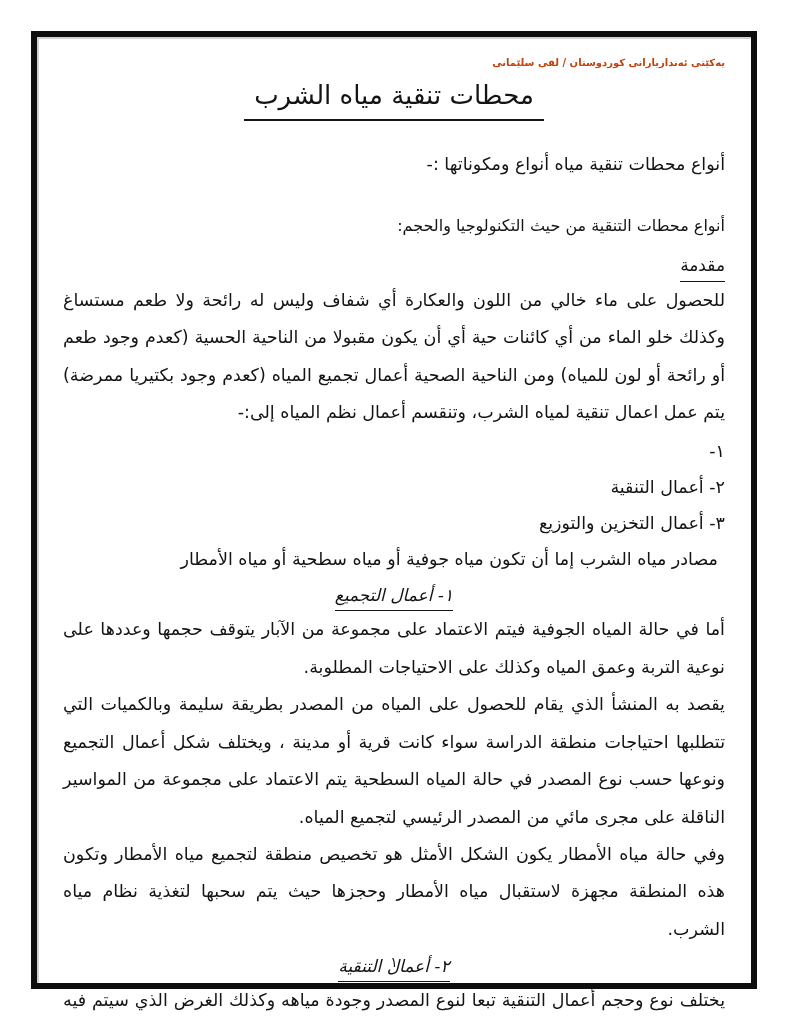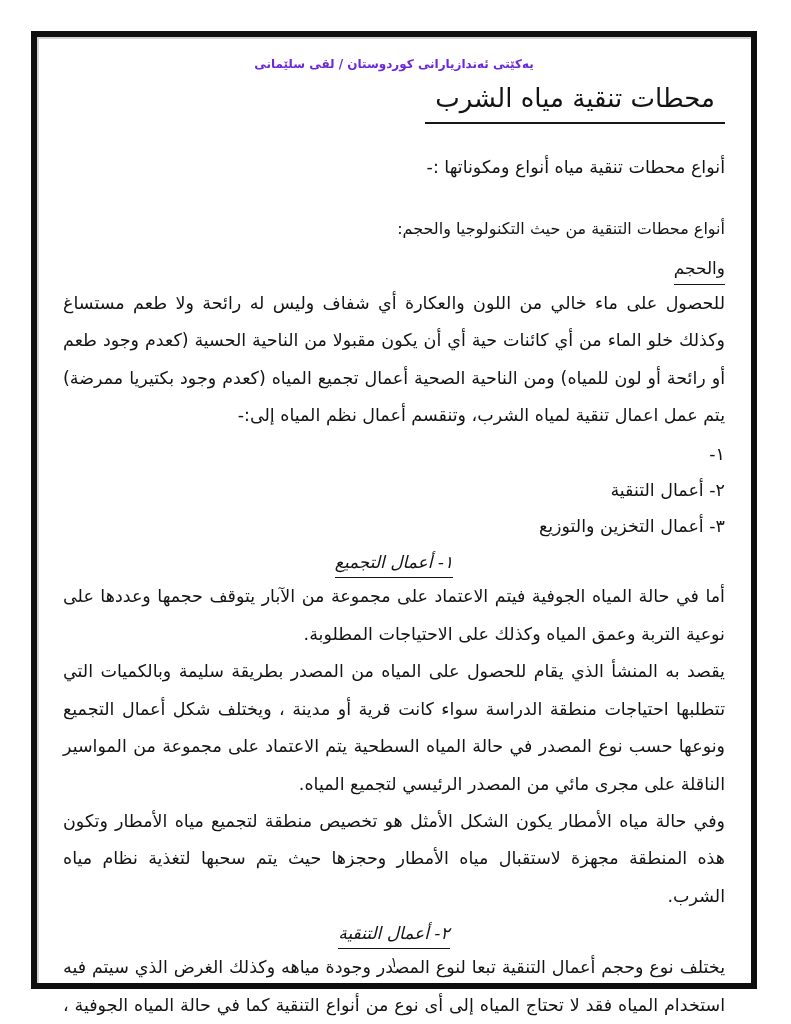--- a/index.html
+++ b/index.html
@@ -27,27 +27,27 @@
     box-shadow: inset 2px 2px 0 rgba(0,0,0,0.18);
   }
   .page-content {
     position: absolute;
     inset: 0;
     padding: 10px 26px 0 26px;
     direction: rtl;
     box-sizing: border-box;
   }
   .org-line {
-    text-align: center;
-    font-size: 12px;
+    font-size: 10px;
     font-weight: bold;
     margin-top: 10px;
-    color: #6d28d9;
+    color: #c2410c;
   }
   .doc-title-wrap {
+    text-align: center;
     margin-top: 12px;
   }
   .doc-title {
     display: inline-block;
     font-size: 26px;
     padding: 0 10px 9px 10px;
     border-bottom: 2px solid #161616;
     letter-spacing: 0.5px;
   }
   .types-heading {
@@ -122,31 +122,32 @@
 
     <div class="doc-title-wrap">
       <span class="doc-title">محطات تنقية مياه الشرب</span>
     </div>
 
     <div class="types-heading">أنواع محطات تنقية مياه أنواع ومكوناتها :-</div>
 
     <div class="tech-line">أنواع محطات التنقية من حيث التكنولوجيا والحجم:</div>
 
     <div class="intro-heading-wrap">
-      <span class="intro-heading">والحجم</span>
+      <span class="intro-heading">مقدمة</span>
     </div>
 
     <div class="para">للحصول على ماء خالي من اللون والعكارة أي شفاف وليس له رائحة ولا طعم مستساغ وكذلك خلو الماء من أي كائنات حية أي أن يكون مقبولا من الناحية الحسية (كعدم وجود طعم أو رائحة أو لون للمياه) ومن الناحية الصحية أعمال تجميع المياه (كعدم وجود بكتيريا ممرضة) يتم عمل اعمال تنقية لمياه الشرب، وتنقسم أعمال نظم المياه إلى:-</div>
 
     <div class="works-list">
       <div class="list-item">١-</div>
       <div class="list-item">٢- أعمال التنقية</div>
       <div class="list-item">٣- أعمال التخزين والتوزيع</div>
     </div>
 
+    <div class="sources-line">مصادر مياه الشرب إما أن تكون مياه جوفية أو مياه سطحية أو مياه الأمطار</div>
 
     <div class="sec-heading-wrap">
       <span class="sec-heading">١- أعمال التجميع</span>
     </div>
 
     <div class="para">أما في حالة المياه الجوفية فيتم الاعتماد على مجموعة من الآبار يتوقف حجمها وعددها على نوعية التربة وعمق المياه وكذلك على الاحتياجات المطلوبة.</div>
 
     <div class="para">يقصد به المنشأ الذي يقام للحصول على المياه من المصدر بطريقة سليمة وبالكميات التي تتطلبها احتياجات منطقة الدراسة سواء كانت قرية أو مدينة ، ويختلف شكل أعمال التجميع ونوعها حسب نوع المصدر في حالة المياه السطحية يتم الاعتماد على مجموعة من المواسير الناقلة على مجرى مائي من المصدر الرئيسي لتجميع المياه.</div>
 
     <div class="para">وفي حالة مياه الأمطار يكون الشكل الأمثل هو تخصيص منطقة لتجميع مياه الأمطار وتكون هذه المنطقة مجهزة لاستقبال مياه الأمطار وحجزها حيث يتم سحبها لتغذية نظام مياه الشرب.</div>

